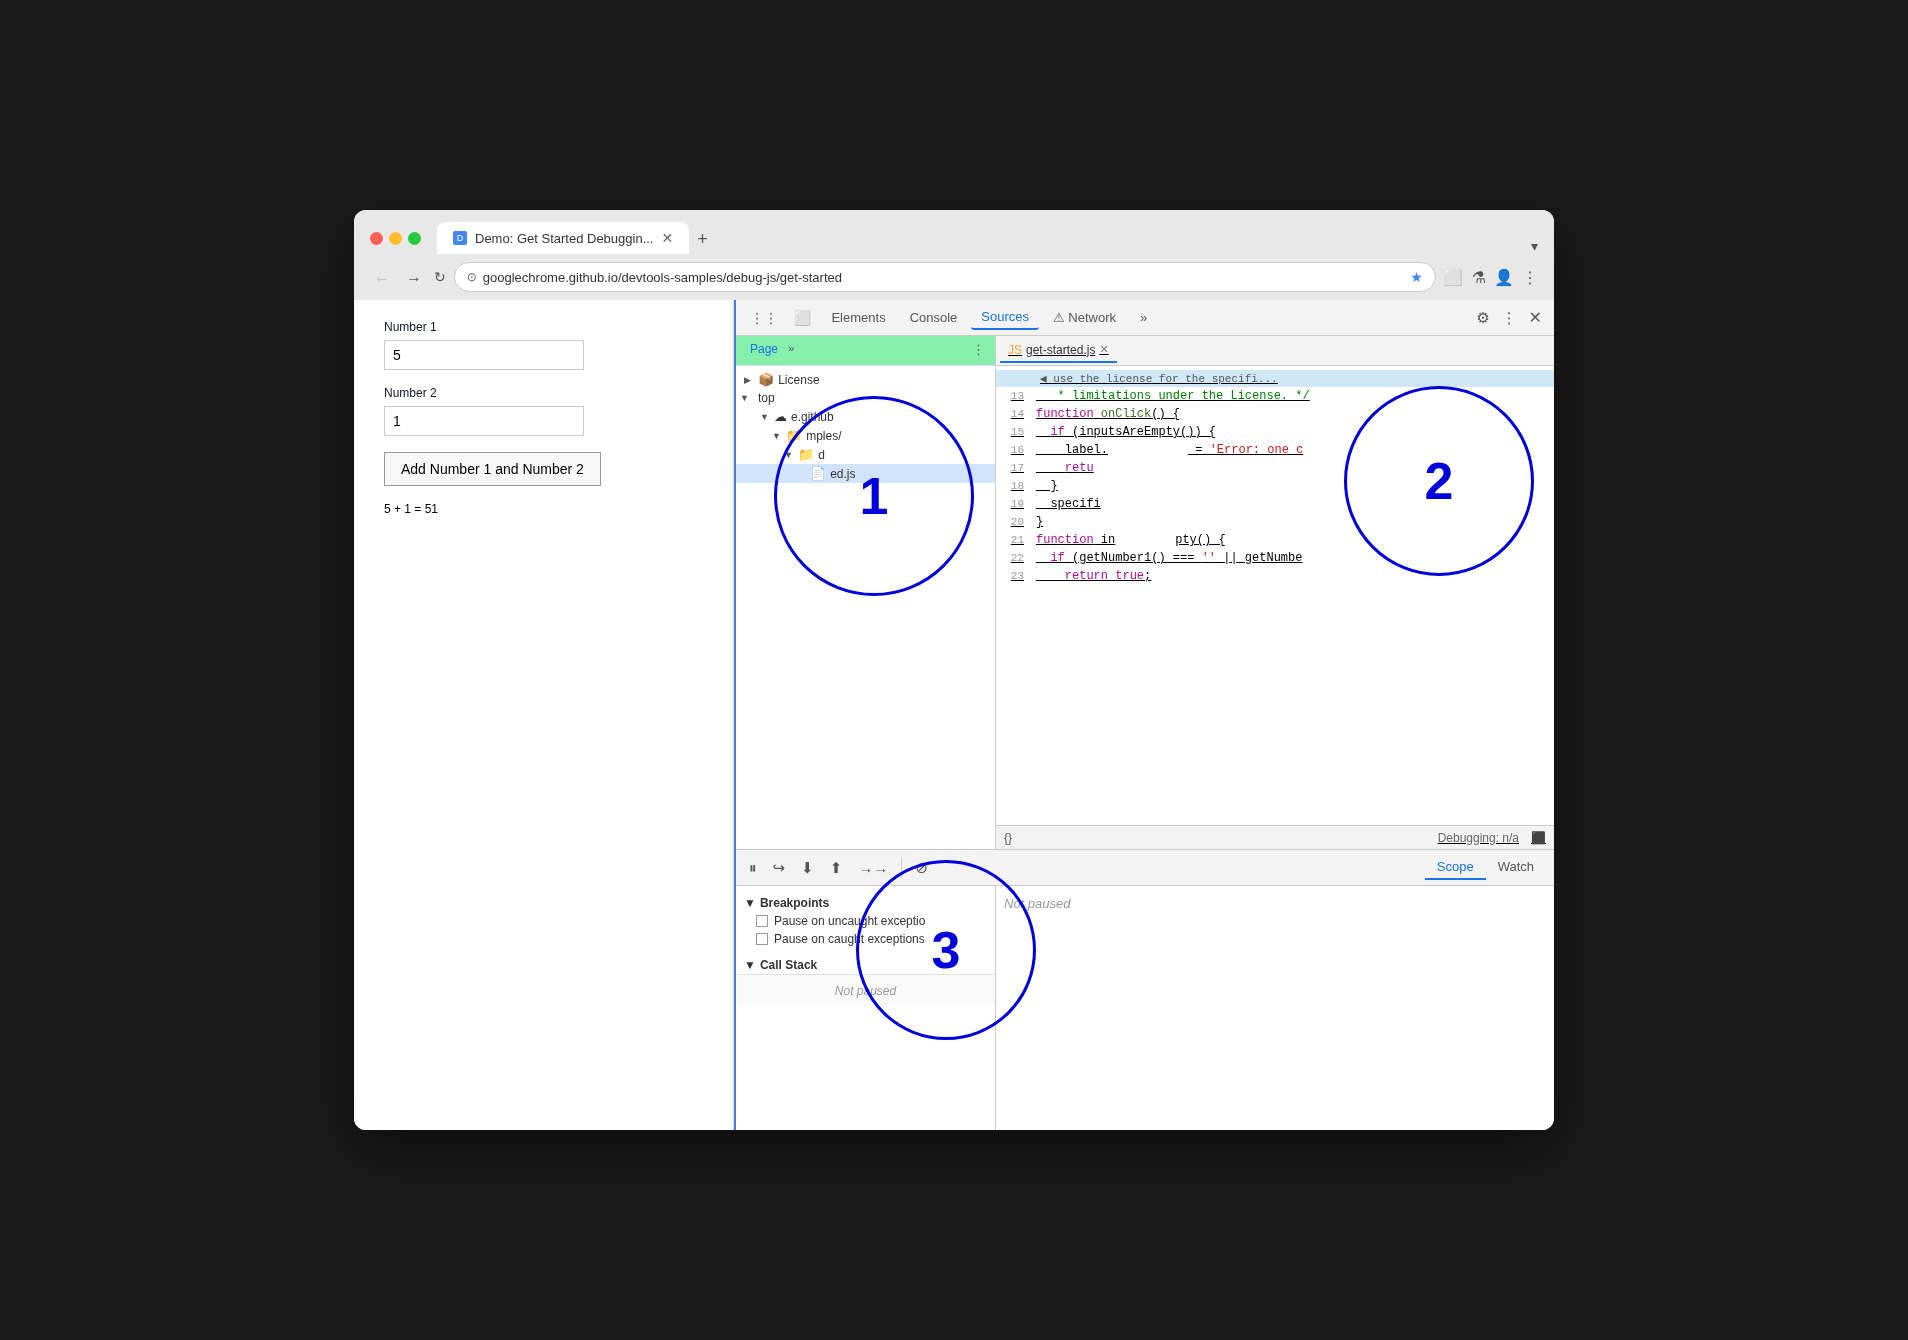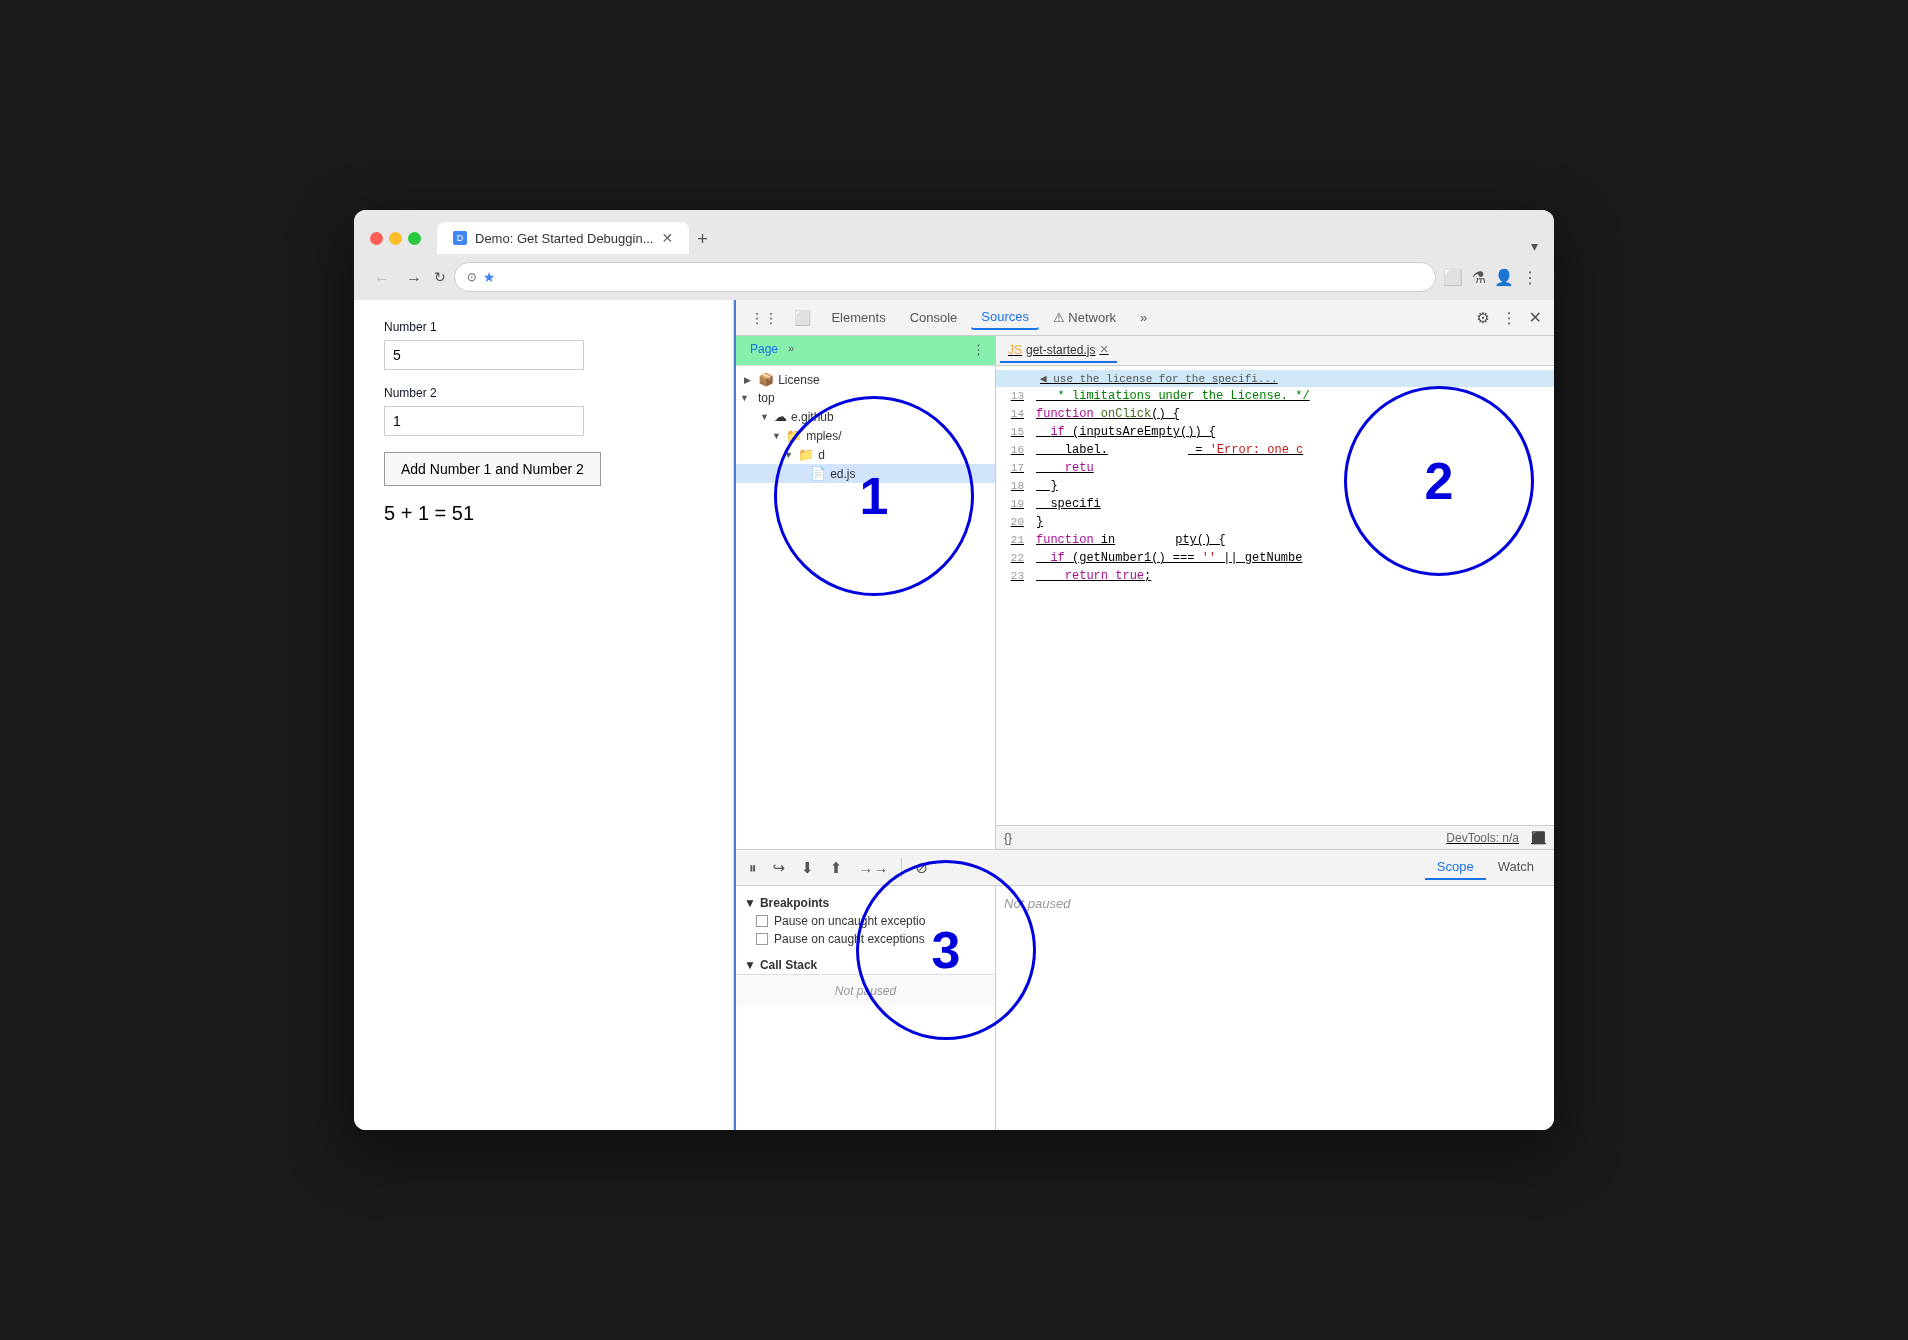--- a/index.html
+++ b/index.html
@@ -179,21 +179,21 @@
     }
     .add-button {
       border: 1px solid #999;
       background: #f8f8f8;
       padding: 8px 16px;
       font-size: 14px;
       cursor: pointer;
       margin-bottom: 16px;
     }
     .result-text {
-      font-size: 20px;
+      font-size: 12px;
       color: #000;
       font-family: -apple-system, sans-serif;
     }
 
     
     .devtools-panel {
       flex: 1;
       display: flex;
       flex-direction: column;
       border-left: 2px solid #4a7fd4;
@@ -548,20 +548,21 @@
       <span class="tab-dropdown">▾</span>
     </div>
   </div>
 
   <div class="address-bar">
     <button class="nav-btn disabled">←</button>
     <button class="nav-btn">→</button>
     <button class="reload-btn">↻</button>
     <div class="url-bar">
       <span class="url-security-icon">⊙</span>
+      <span class="url-text">googlechrome.github.io/devtools-samples/debug-js/get-started</span>
       <span class="url-star">★</span>
     </div>
     <div class="browser-action-icons">
       <span class="browser-icon">⬜</span>
       <span class="browser-icon">⚗</span>
       <span class="browser-icon">👤</span>
       <span class="browser-icon">⋮</span>
     </div>
   </div>
 
@@ -693,21 +694,21 @@
                 <span class="code-line-num">22</span>
                 <span class="code-line-content">  <span class="kw">if</span> (getNumber1() === <span class="str">''</span> || getNumbe</span>
               </div>
               <div class="code-line">
                 <span class="code-line-num">23</span>
                 <span class="code-line-content">    <span class="kw">return</span> <span class="kw">true</span>;</span>
               </div>
             </div>
             <div class="code-bottom-bar">
               <span class="code-bottom-btn">{}</span>
-              <span class="code-coverage">DevTools: n/a</span>
+              <span class="code-coverage">Debugging: n/a</span>
               <span class="code-bottom-btn" style="margin-left:4px;">⬛</span>
             </div>
           </div>
 
           <div style="position:absolute; left: 38px; top: 60px; width: 200px; height: 200px; border: 3px solid #0000dd; border-radius: 50%; display:flex; align-items:center; justify-content:center; pointer-events:none; z-index:100;">
             <span style="font-size:52px; font-weight:900; color:#0000dd;">1</span>
           </div>
 
           <div style="position:absolute; right: 20px; top: 50px; width: 190px; height: 190px; border: 3px solid #0000dd; border-radius: 50%; display:flex; align-items:center; justify-content:center; pointer-events:none; z-index:100;">
             <span style="font-size:52px; font-weight:900; color:#0000dd;">2</span>

